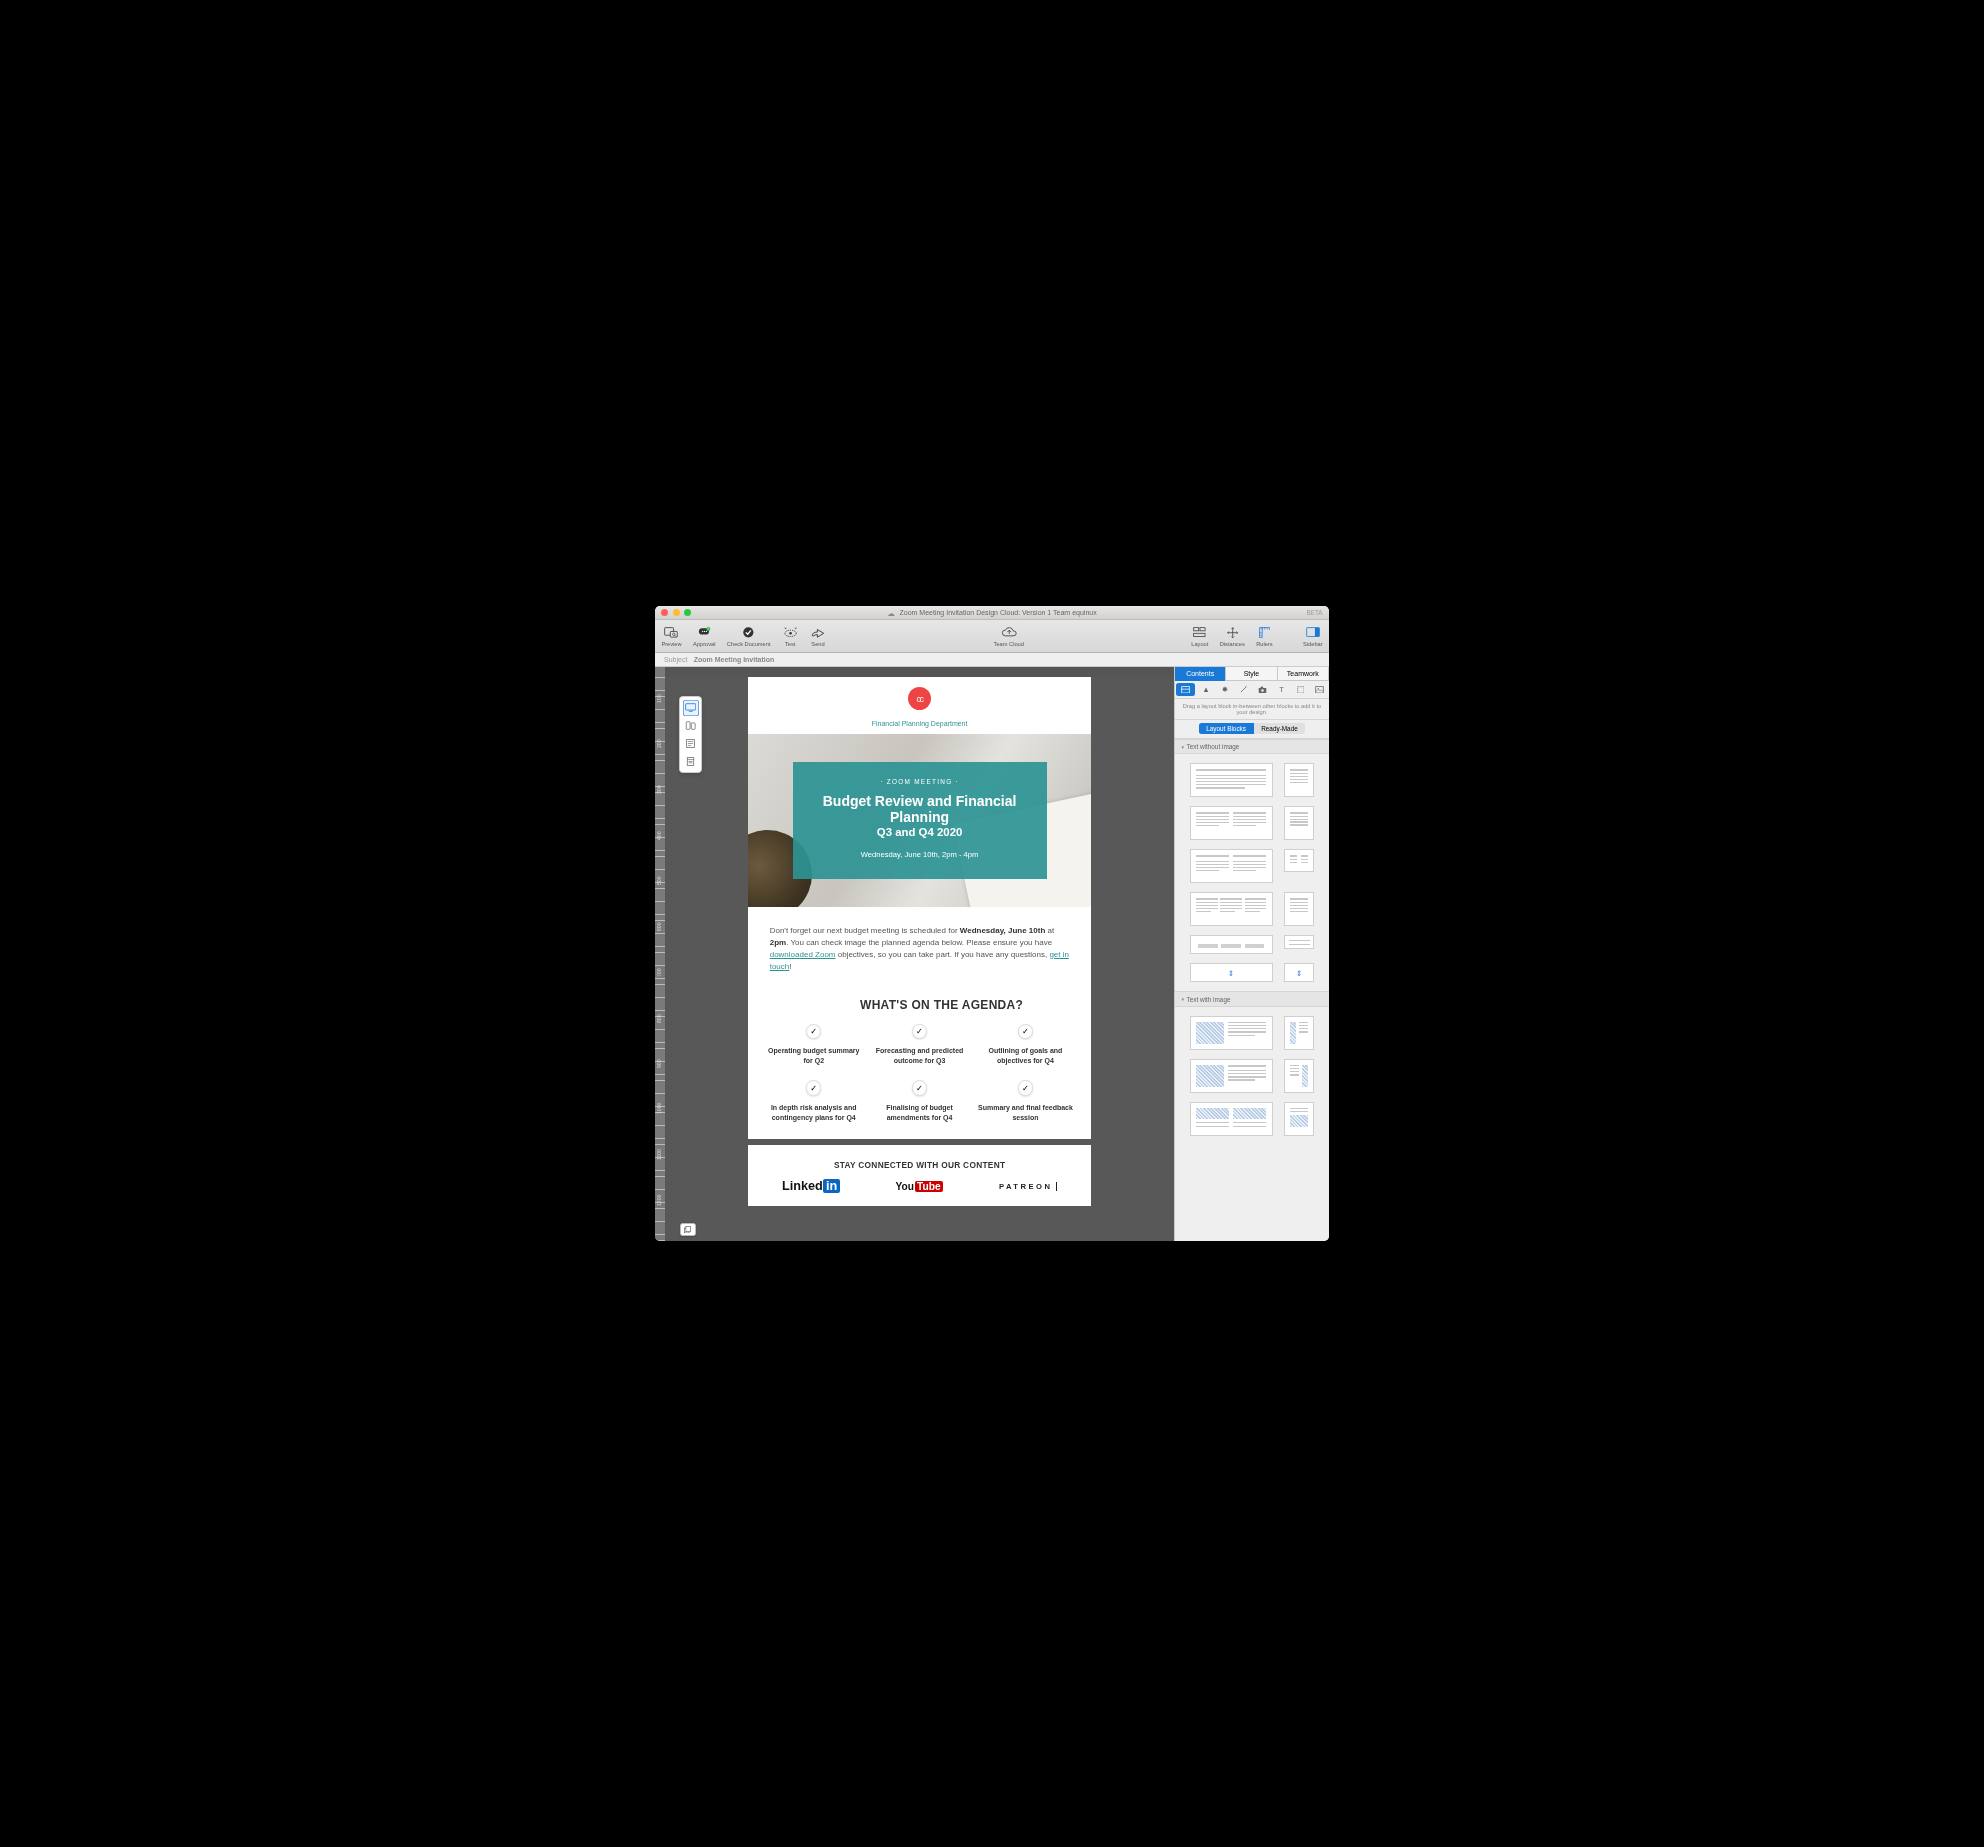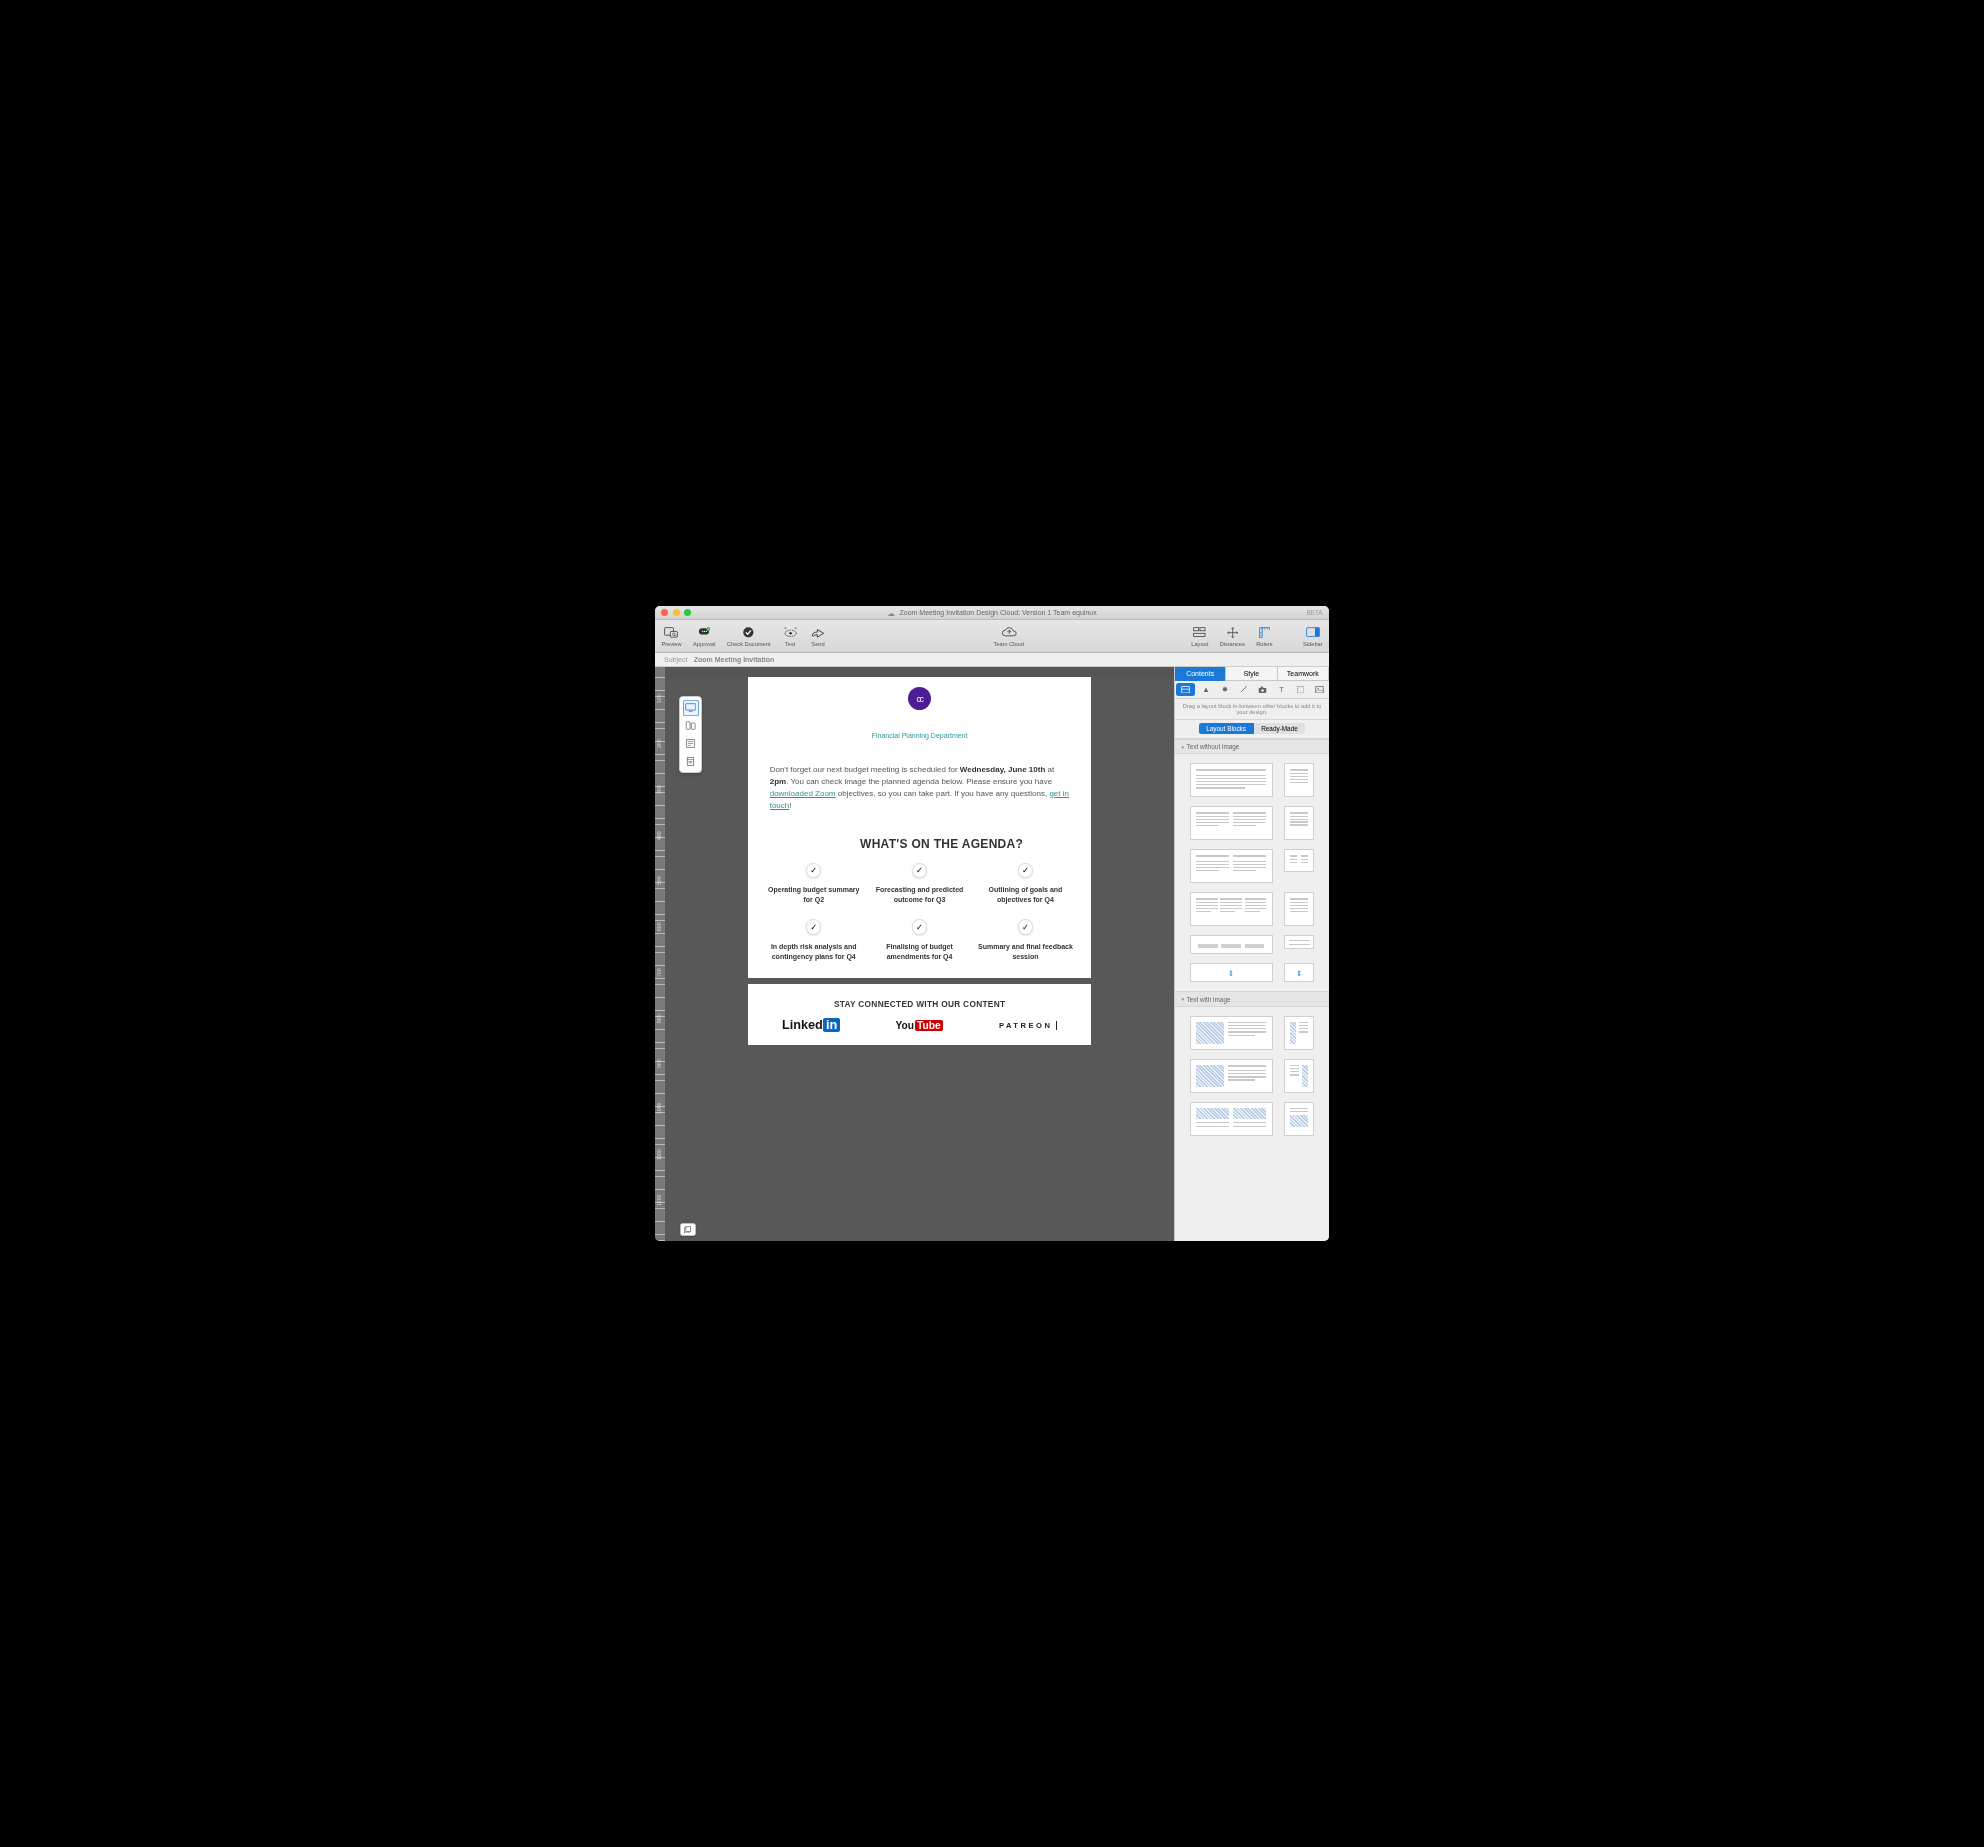--- a/index.html
+++ b/index.html
@@ -30,21 +30,21 @@
 .ruler-v .tick { position: absolute; color: #ddd; font-size: 5.1px; left: 0.6px; transform: rotate(-90deg); transform-origin: left top; }
 .canvas-wrap { flex: 1; display: flex; flex-direction: column; background: #555; overflow: hidden; position: relative; }
 .canvas-body { flex: 1; display: flex; overflow: hidden; }
 .canvas-scroll { flex: 1; overflow: auto; background: #585858; position: relative; }
 .palette { position: absolute; left: 14px; top: 19px; width: 23px; background: #fff; border: 0.6px solid #ccc; border-radius: 3.8px; box-shadow: 0 1.3px 3.8px rgba(0,0,0,.15); display: flex; flex-direction: column; padding: 2.5px; gap: 1.3px; z-index: 5; }
 .palette .pbtn { height: 16.5px; display: flex; align-items: center; justify-content: center; border-radius: 2.5px; cursor: pointer; color: #555; font-size: 9px; }
 .palette .pbtn.active { background: #eaf3ff; color: #1976d2; box-shadow: inset 0 0 0 0.6px #1976d2; }
 .corner { width: 10.2px; height: 10.2px; background: #7a7a7a; flex-shrink: 0; }
 .page { width: 343px; margin: 0 auto; background: #fff; }
 .email-header { background: #fff; text-align: center; padding: 10.2px 0 6.4px; }
-.logo-circ { width: 23px; height: 23px; border-radius: 50%; background: #4c1d95; margin: 0 auto 22px; display: flex; align-items: center; justify-content: center; color: #fff; font-size: 9px; letter-spacing: -1.3px; }
+.logo-circ { width: 23px; height: 23px; border-radius: 50%; background: #ef4444; margin: 0 auto 10px; display: flex; align-items: center; justify-content: center; color: #fff; font-size: 9px; letter-spacing: -1.3px; }
 .dept { color: #2d9494; font-size: 7px; }
 .hero { height: 173px; background: linear-gradient(120deg,#dcdad5 0%,#c8c5bf 40%,#e5e3de 60%,#bcbab4 100%); position: relative; overflow: hidden; display: flex; align-items: center; justify-content: center; }
 .hero::before { content:""; position:absolute; left:-25.4px; bottom:-12.7px; width:89px; height:89px; background: radial-gradient(circle at 40% 40%, #6d5a3e 0%, #3a301e 70%); border-radius: 50%; }
 .hero::after { content:""; position:absolute; right:-38px; bottom:-25.4px; width:165px; height:127px; background: #f5f3ee; transform: rotate(-12deg); box-shadow: -1.3px -1.3px 3.8px rgba(0,0,0,.1); }
 .hero-box { position: relative; z-index: 2; background: rgba(45,148,148,0.92); color: #fff; padding: 16.5px 25.4px 20.3px; text-align: center; width: 254px; }
 .hero-eyebrow { font-size: 6.4px; letter-spacing: 1.3px; margin-bottom: 7.6px; }
 .hero-title { font-size: 14px; font-weight: 600; line-height: 1.2; }
 .hero-sub { font-size: 11.4px; font-weight: 600; margin-bottom: 11.4px; }
 .hero-date { font-size: 7.6px; }
 .body-text { padding: 18px 21.6px 6.4px; font-size: 8px; color: #555; line-height: 1.5; }
@@ -284,20 +284,28 @@
                   <line x1="4" y1="9" x2="10" y2="9" stroke="#666"></line>
                 </svg>
               </div>
           </div>
 
           <div class="page">
             <div class="email-header">
               <div class="logo-circ">cc</div>
               <div class="dept">Financial Planning Department</div>
             </div>
+            <div class="hero">
+              <div class="hero-box">
+                <div class="hero-eyebrow">· ZOOM MEETING ·</div>
+                <div class="hero-title">Budget Review and Financial Planning</div>
+                <div class="hero-sub">Q3 and Q4 2020</div>
+                <div class="hero-date">Wednesday, June 10th, 2pm - 4pm</div>
+              </div>
+            </div>
             <div class="body-text">
               <span>Don't forget our next budget meeting is scheduled for </span><b>Wednesday, June 10th</b><span> at </span><b>2pm</b><span>. You can check image the planned agenda below. Please ensure you have </span><a href="#">downloaded Zoom</a><span> objectives, so you can take part. If you have any questions, </span><a href="#">get in touch</a><span>!</span>
             </div>
             <div class="agenda-h">WHAT'S ON THE AGENDA?</div>
             <div class="agenda-grid" id="agenda-grid">
                 <div class="agenda-item">
                   <div class="check">✓</div>
                   <div class="txt">Operating budget summary for Q2</div>
                 </div>
                 <div class="agenda-item">

